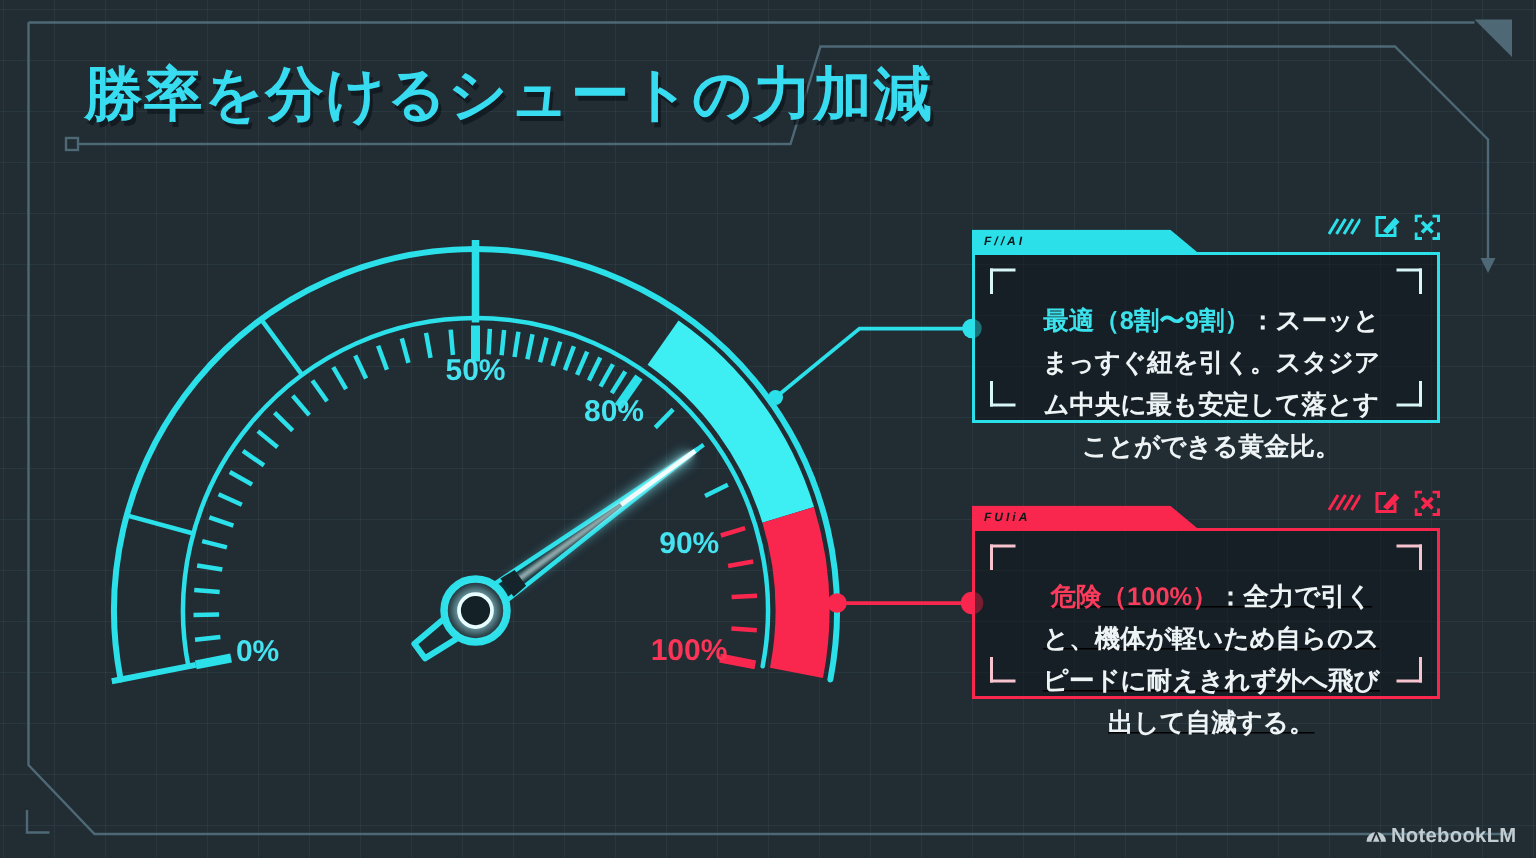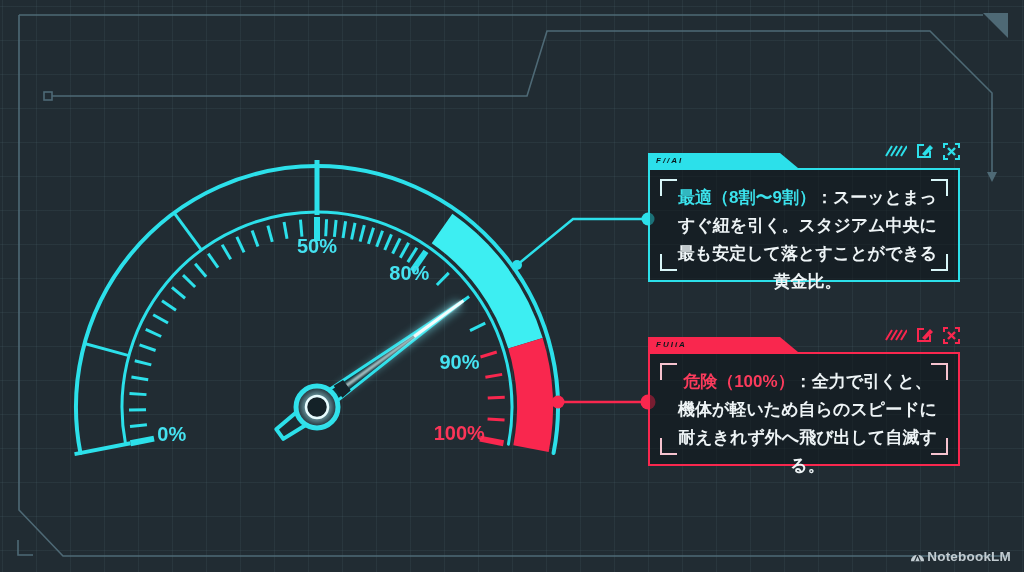--- a/index.html
+++ b/index.html
@@ -22,33 +22,33 @@
   }
   
   .callout{
     position:absolute;width:312px;height:114px;
     border:2px solid var(--acc);
     background:rgba(14,21,26,0.55);
     box-sizing:border-box;
     text-align:center;
   }
   .callout.optimal{--acc:#2ce0ea;--hl:#3be2ec;--corner:#d8f6f8;left:648px;top:168px;}
-  .callout.danger {--acc:#f9274e;--hl:#fb3b5c;--corner:#f6c3cf;left:648px;top:352px;}
+  .callout.danger {--acc:#f9274e;--hl:#fb3b5c;--corner:#f6c3cf;left:648px;top:352px;text-decoration:underline;}
   .callout .tab{
     position:absolute;left:-2px;top:-17px;height:15px;width:150px;
     background:var(--acc);
     clip-path:polygon(0 0,132px 0,150px 100%,0 100%);
     display:flex;align-items:center;
   }
   .callout .tab span{
     font-size:8px;font-weight:700;font-style:italic;color:#0b181c;
     letter-spacing:2px;padding-left:8px;line-height:1;
   }
   .callout .body{
-    margin:0;padding:14px 18px 0 25px;
+    margin:16px;padding:14px 18px 0 25px;
     font-size:17px;line-height:28px;font-weight:700;color:#eef4f6;
   }
   .callout .body .hl{color:var(--hl);}
   .corner{position:absolute;width:15px;height:15px;}
   .corner.tl{left:10px;top:9px;border-top:2.5px solid var(--corner);border-left:2.5px solid var(--corner);}
   .corner.tr{right:10px;top:9px;border-top:2.5px solid var(--corner);border-right:2.5px solid var(--corner);}
   .corner.bl{left:10px;bottom:9px;border-bottom:2.5px solid var(--corner);border-left:2.5px solid var(--corner);}
   .corner.br{right:10px;bottom:9px;border-bottom:2.5px solid var(--corner);border-right:2.5px solid var(--corner);}
   .hud-icons{
     position:absolute;right:-2px;top:-30px;height:22px;
@@ -169,20 +169,21 @@
       <circle cx="648" cy="219" r="6.5" stroke="none"></circle>
     </g>
 
     <g stroke="#f9274e" fill="#f9274e">
       <line x1="558" y1="402" x2="648" y2="402" stroke-width="2.5"></line>
       <circle cx="558" cy="402" r="6.5" stroke="none"></circle>
       <circle cx="648" cy="402" r="7.5" stroke="none"></circle>
     </g>
   </svg>
 
+  <div class="page-title">勝率を分けるシュートの力加減</div>
 
   <div class="callout optimal">
     <div class="tab">
       <span>F//AI</span>
     </div>
     <div class="hud-icons">
       <svg width="22" height="14" viewBox="0 0 22 14">
           <path d="M1 12 L7 2 M6 12 L12 2 M11 12 L17 2 M16 12 L22 2" stroke="currentColor" stroke-width="2" fill="none"></path>
         </svg>
       <svg width="18" height="18" viewBox="0 0 18 18">

